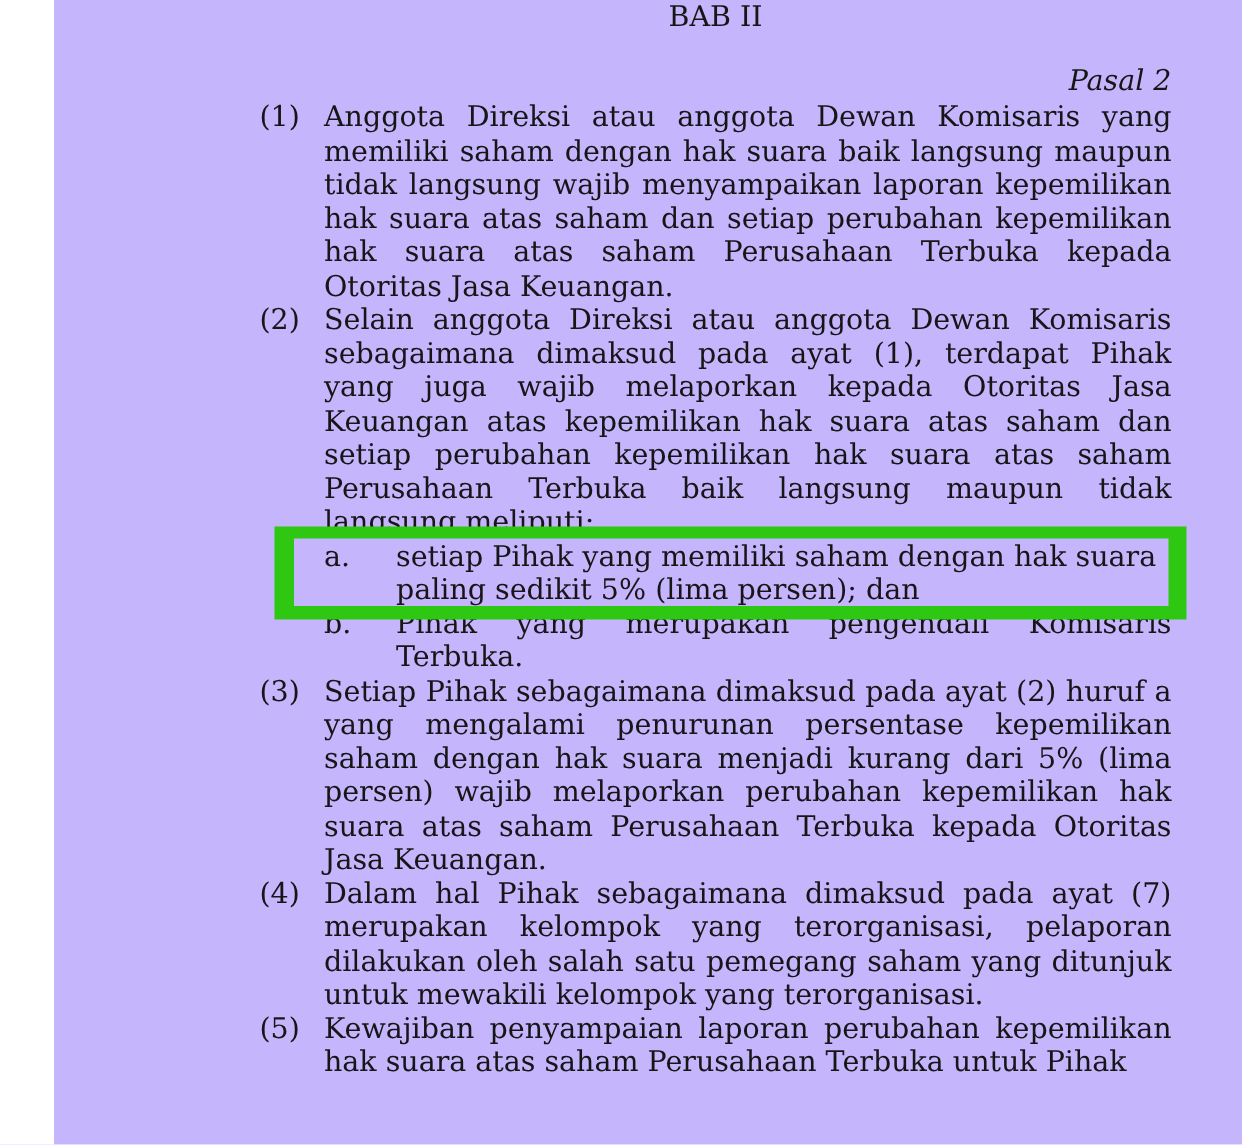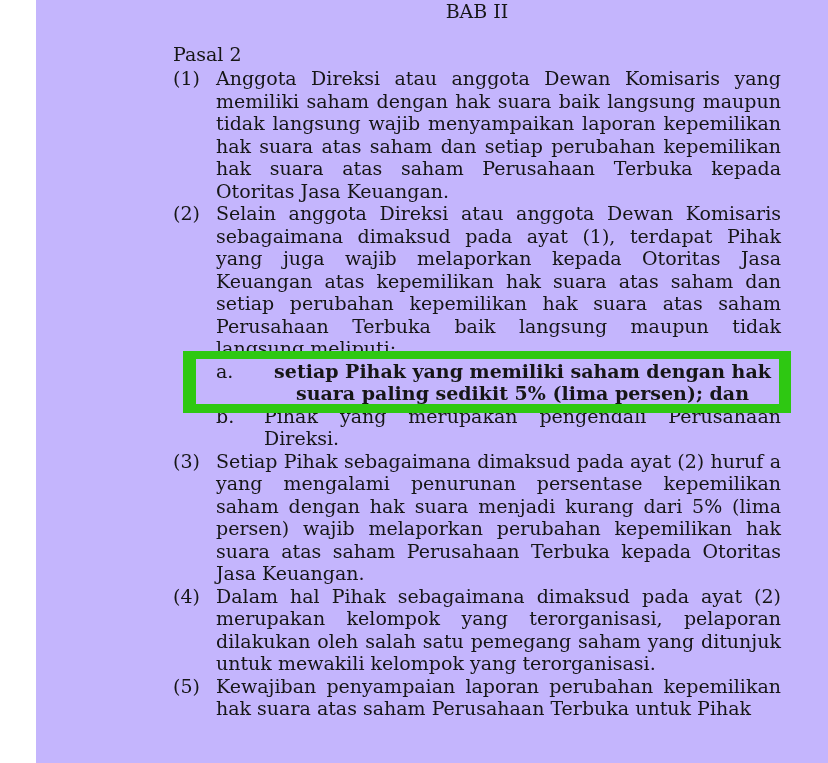--- a/index.html
+++ b/index.html
@@ -21,34 +21,35 @@
     position: absolute;
     left: 137px;
     top: 0;
     width: 608px;
   }
 
   .center { text-align: center; }
 
   .article-heading {
     margin-top: 20px;
-    text-align: left;
+    text-align: right;
+    font-style: italic;
   }
 
   .items { margin-top: 2px; }
 
   .item { display: flex; }
   .item-num { flex: 0 0 43px; width: 43px; }
   .item-body { flex: 1; text-align: justify; }
 
   .sublist { }
   .sub { display: flex; position: relative; }
   .sub-letter { flex: 0 0 48px; width: 48px; }
   .sub-body { flex: 1; text-align: justify; }
-  .sub.no-justify .sub-body { text-align: center; font-weight: bold; }
+  .sub.no-justify .sub-body { text-align: left; }
 
   .hl-border {
     position: absolute;
     left: -33px;
     right: -10px;
     top: -9px;
     bottom: -8px;
     border-style: solid;
     border-width: 8px 12px 9px 13px;
     border-color: #2ec812; 
@@ -78,34 +79,34 @@
         <div class="item-body">
           <span>Selain anggota Direksi atau anggota Dewan Komisaris sebagaimana dimaksud pada ayat (1), terdapat Pihak yang juga wajib melaporkan kepada Otoritas Jasa Keuangan atas kepemilikan hak suara atas saham dan setiap perubahan kepemilikan hak suara atas saham Perusahaan Terbuka baik langsung maupun tidak langsung meliputi:</span>
           <div class="sublist">
             <div class="sub no-justify">
               <div class="hl-border" style="border-color: rgb(46, 200, 18);"></div>
               <div class="sub-letter">a.</div>
               <div class="sub-body">setiap Pihak yang memiliki saham dengan hak suara paling sedikit 5% (lima persen); dan</div>
             </div>
             <div class="sub">
               <div class="sub-letter">b.</div>
-              <div class="sub-body">Pihak yang merupakan pengendali Perusahaan Direksi.</div>
+              <div class="sub-body">Pihak yang merupakan pengendali Komisaris Terbuka.</div>
             </div>
           </div>
         </div>
       </div>
 
       <div class="item">
         <div class="item-num">(3)</div>
         <div class="item-body">Setiap Pihak sebagaimana dimaksud pada ayat (2) huruf a yang mengalami penurunan persentase kepemilikan saham dengan hak suara menjadi kurang dari 5% (lima persen) wajib melaporkan perubahan kepemilikan hak suara atas saham Perusahaan Terbuka kepada Otoritas Jasa Keuangan.</div>
       </div>
 
       <div class="item">
         <div class="item-num">(4)</div>
-        <div class="item-body">Dalam hal Pihak sebagaimana dimaksud pada ayat (2) merupakan kelompok yang terorganisasi, pelaporan dilakukan oleh salah satu pemegang saham yang ditunjuk untuk mewakili kelompok yang terorganisasi.</div>
+        <div class="item-body">Dalam hal Pihak sebagaimana dimaksud pada ayat (7) merupakan kelompok yang terorganisasi, pelaporan dilakukan oleh salah satu pemegang saham yang ditunjuk untuk mewakili kelompok yang terorganisasi.</div>
       </div>
 
       <div class="item">
         <div class="item-num">(5)</div>
         <div class="item-body">Kewajiban penyampaian laporan perubahan kepemilikan hak suara atas saham Perusahaan Terbuka untuk Pihak</div>
       </div>
 
     </div>
   </div>
 </div>

